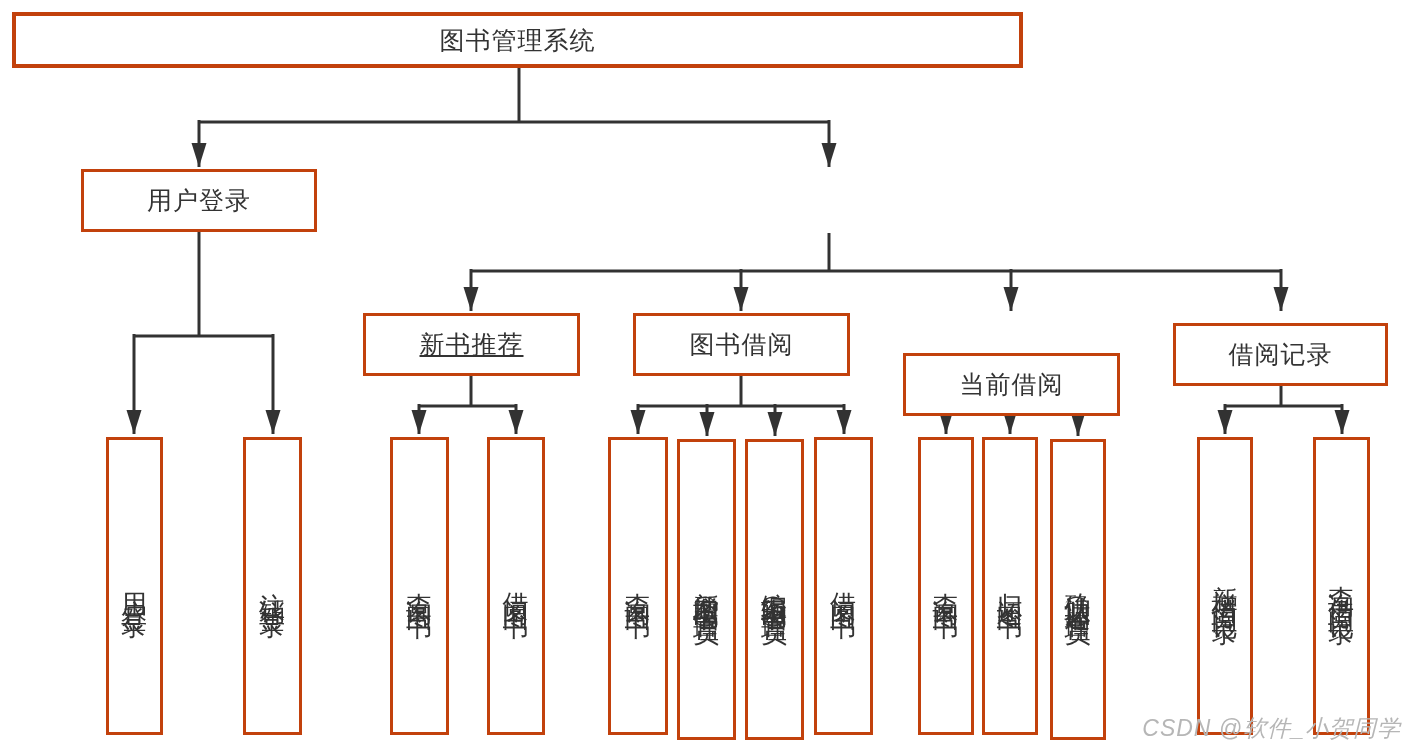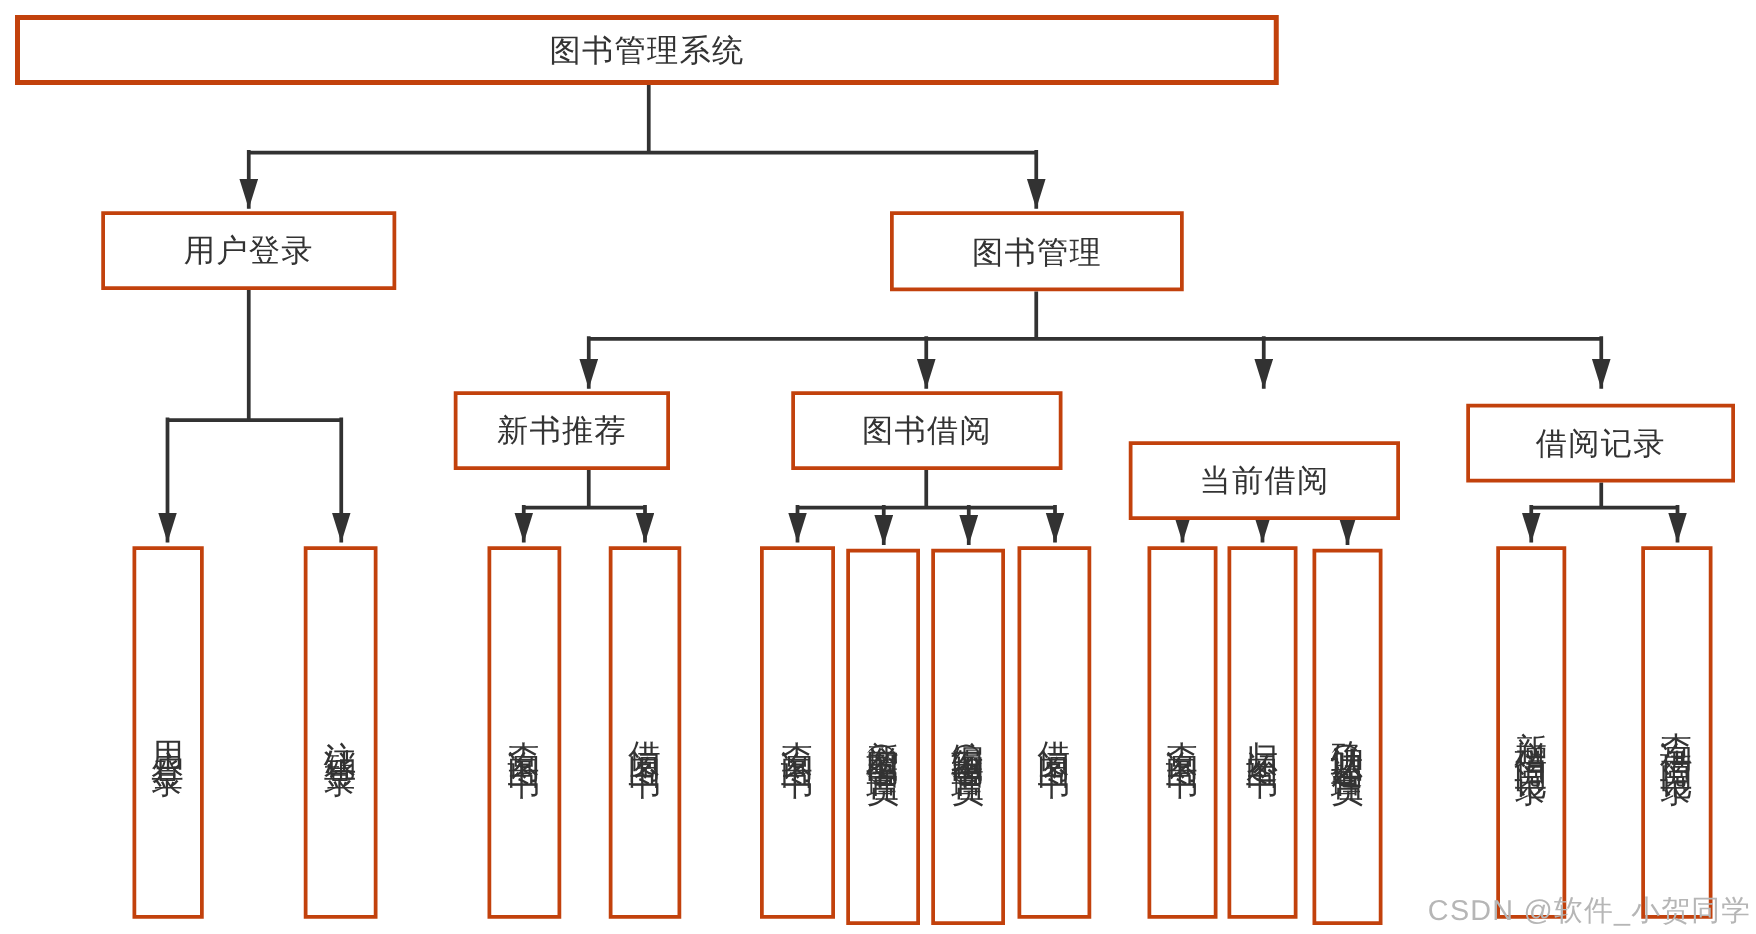--- a/index.html
+++ b/index.html
@@ -32,20 +32,21 @@
   }
   .leaf--long .vtext{letter-spacing:4px;}
   .watermark{
     position:absolute;
     right:4px;bottom:3px;
     color:#b6b6b6;
     font-size:23px;
     letter-spacing:1px;
     z-index:3;
     white-space:nowrap;
+    font-style:italic;
   }
 </style>
 </head>
 <body>
 
 <div class="canvas">
 
   <svg class="wires" width="1405" height="747" viewBox="0 0 1405 747">
     <defs>
       <marker id="arrow" markerUnits="userSpaceOnUse" markerWidth="30" markerHeight="18" refX="24" refY="7.5" orient="auto">
@@ -92,23 +93,22 @@
       <path d="M1281,376 V407"></path>
       <path d="M1225,406 H1342"></path>
       <path d="M1225,404 V434" marker-end="url(#arrow)"></path>
       <path d="M1342,404 V434" marker-end="url(#arrow)"></path>
     </g>
   </svg>
 
   <div class="node" style="left:12px;top:12px;width:1011px;height:56px;border-width:4px;">图书管理系统</div>
 
   <div class="node" style="left:81px;top:169px;width:236px;height:63px;">用户登录</div>
-  <div class="node" style="left:712px;top:169px;width:235px;height:64px;">图书管理</div>
 
-  <div class="node" style="left:363px;top:313px;width:173px;height:63px;">新书推荐</div>
+  <div class="node" style="left:363px;top:313px;width:217px;height:63px;text-decoration:underline;">新书推荐</div>
   <div class="node" style="left:633px;top:313px;width:217px;height:63px;">图书借阅</div>
   <div class="node" style="left:903px;top:313px;width:217px;height:63px;margin-top:40px;">当前借阅</div>
   <div class="node" style="left:1173px;top:313px;width:215px;height:63px;margin-top:10px;">借阅记录</div>
 
   <div class="node leaf" style="left:106px;top:437px;width:57px;height:298px;">
     <span class="vtext">用户登录</span>
   </div>
   <div class="node leaf" style="left:243px;top:437px;width:59px;height:298px;">
     <span class="vtext">注销登录</span>
   </div>

